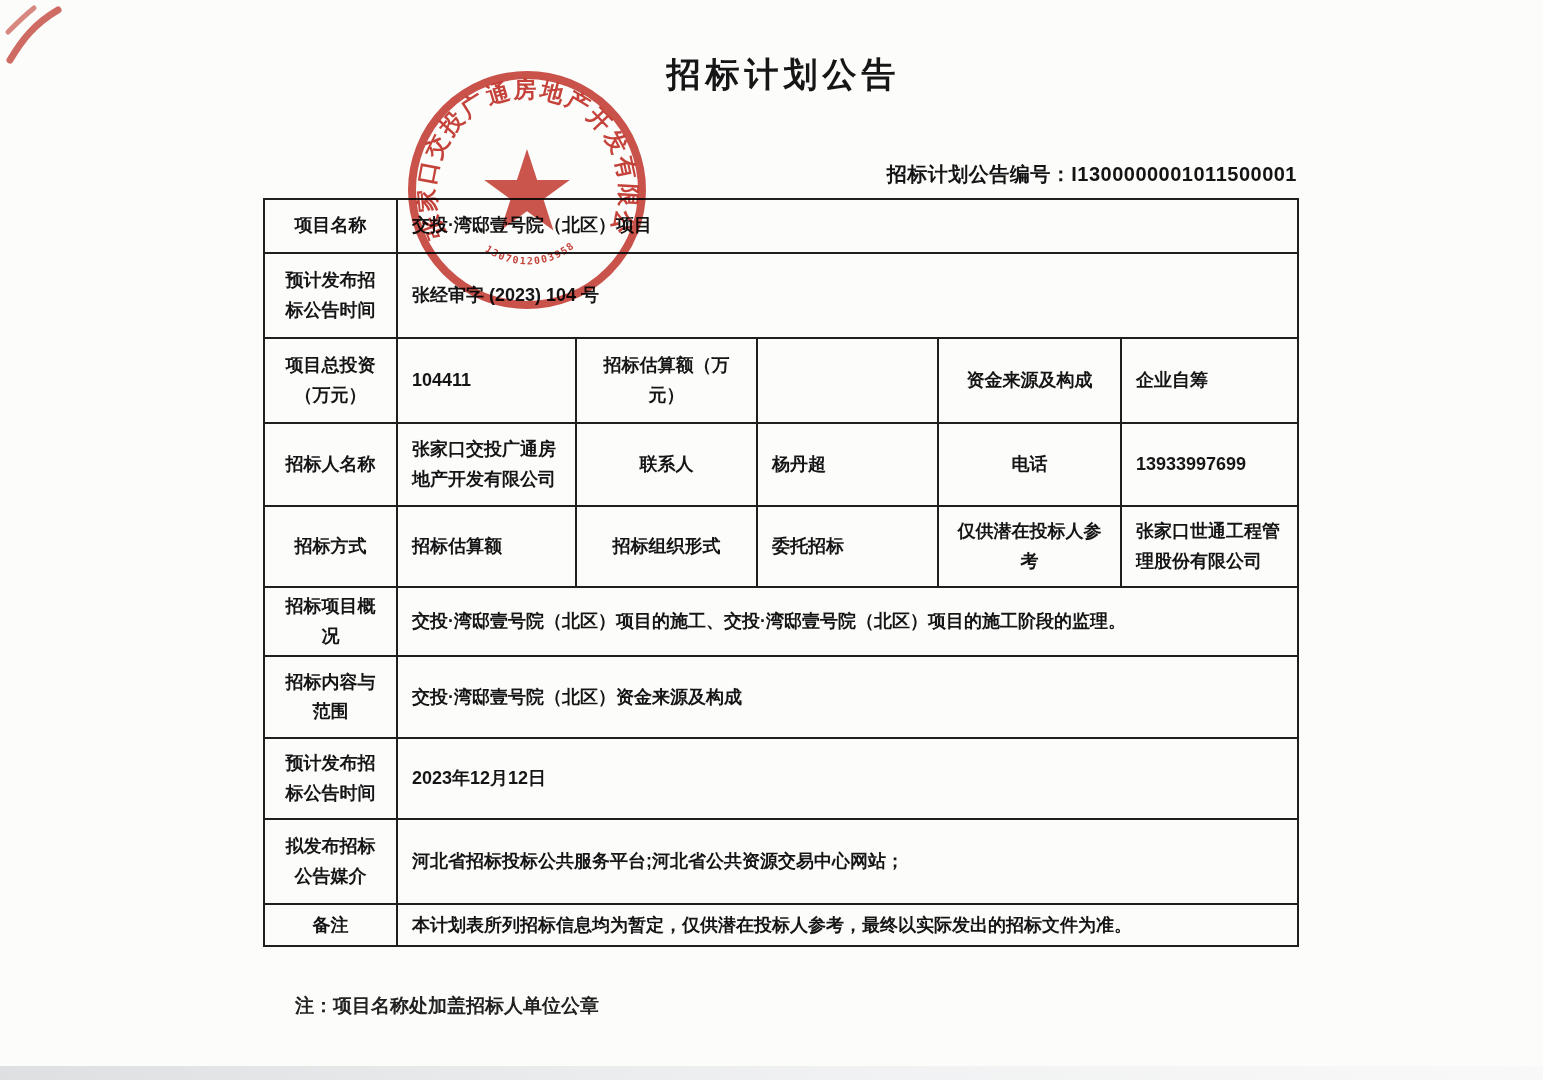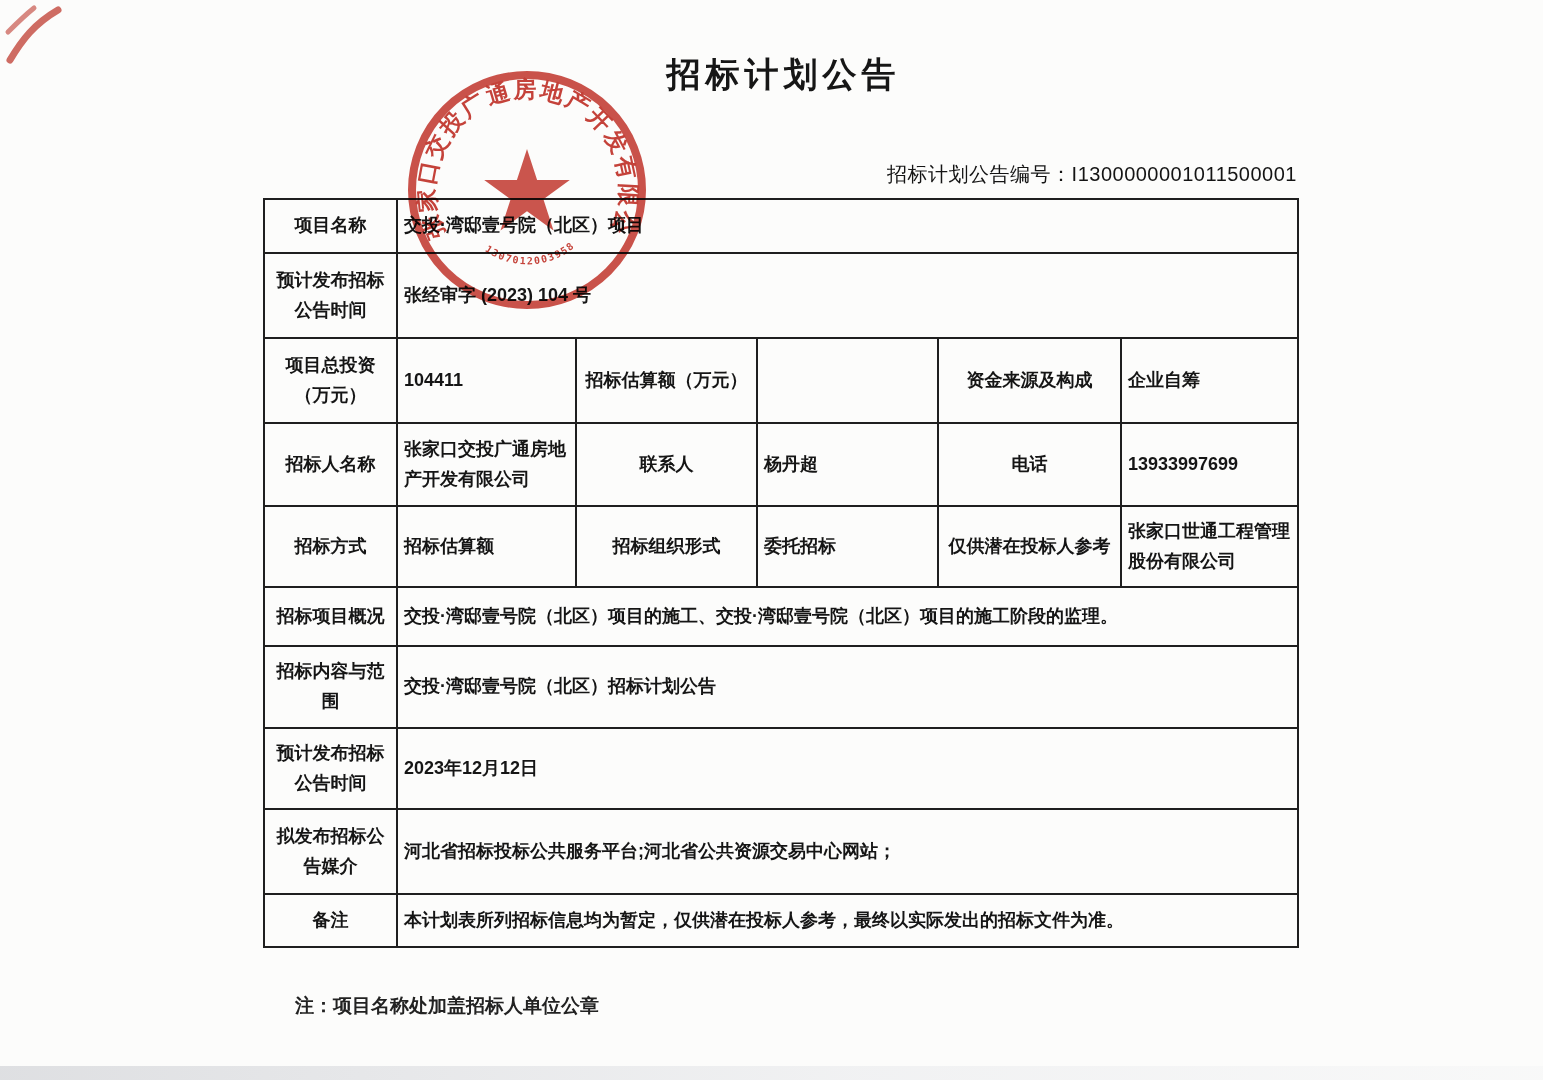--- a/index.html
+++ b/index.html
@@ -11,44 +11,44 @@
     color:#1a1a1a;
     overflow:hidden;
   }
   .doc-title{
     position:absolute;top:52px;left:12px;width:1543px;
     text-align:center;font-size:34px;font-weight:800;letter-spacing:5px;
     color:#161616;
   }
   .ann-line{
     position:absolute;top:161px;right:246px;
-    font-size:20px;font-weight:400;color:#141414;letter-spacing:0.5px;
+    font-size:20px;font-weight:700;color:#141414;letter-spacing:0.5px;
   }
   table.main{
     position:absolute;left:263px;top:198px;
     width:1034px;border-collapse:collapse;table-layout:fixed;
   }
   table.main td{
     border:2px solid #1f1f1f;
     font-size:18px;
     vertical-align:middle;
-    padding:4px 6px;
+    padding:4px 14px;
     line-height:1.65;
     color:#151515;
   }
   td.lbl{
     text-align:center;font-weight:700;padding:4px 10px;
   }
   td.val{
     text-align:left;font-weight:600;padding:4px 8px 4px 12px;
   }
   tr.h1{height:54px}  tr.h2{height:85px}  tr.h3{height:85px}
   tr.h4{height:83px}  tr.h5{height:81px}  tr.h6{height:59px}
   tr.h7{height:82px}  tr.h8{height:81px}  tr.h9{height:85px}
-  tr.h10{height:53px}
+  tr.h10{height:42px}
   .footer-note{
     position:absolute;top:993px;left:295px;
     font-size:19px;font-weight:700;color:#222;
   }
   .stamp{
     position:absolute;left:403px;top:66px;width:248px;height:248px;
     mix-blend-mode:multiply;opacity:0.88;
     filter:blur(0.3px);
     pointer-events:none;
   }
@@ -110,21 +110,21 @@
     <td class="val">委托招标</td>
     <td class="lbl">仅供潜在投标人参考</td>
     <td class="val">张家口世通工程管理股份有限公司</td>
   </tr>
   <tr class="h6">
     <td class="lbl">招标项目概况</td>
     <td class="val" colspan="5">交投·湾邸壹号院（北区）项目的施工、交投·湾邸壹号院（北区）项目的施工阶段的监理。</td>
   </tr>
   <tr class="h7">
     <td class="lbl">招标内容与范围</td>
-    <td class="val" colspan="5">交投·湾邸壹号院（北区）招标计划公告</td>
+    <td class="val" colspan="5">交投·湾邸壹号院（北区）资金来源及构成</td>
   </tr>
   <tr class="h8">
     <td class="lbl">预计发布招标公告时间</td>
     <td class="val" colspan="5">2023年12月12日</td>
   </tr>
   <tr class="h9">
     <td class="lbl">拟发布招标公告媒介</td>
     <td class="val" colspan="5">河北省招标投标公共服务平台;河北省公共资源交易中心网站；</td>
   </tr>
   <tr class="h10">

